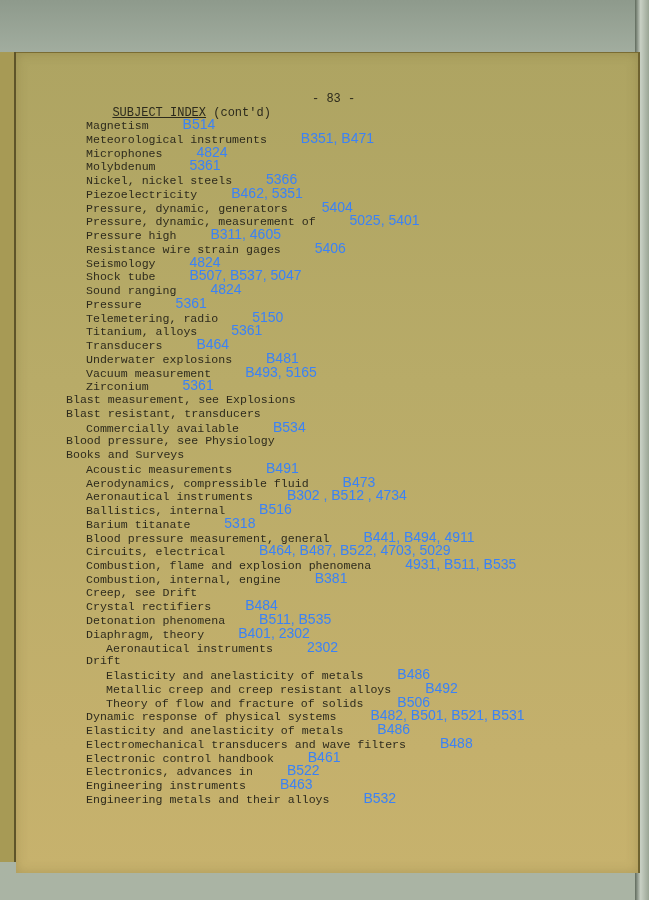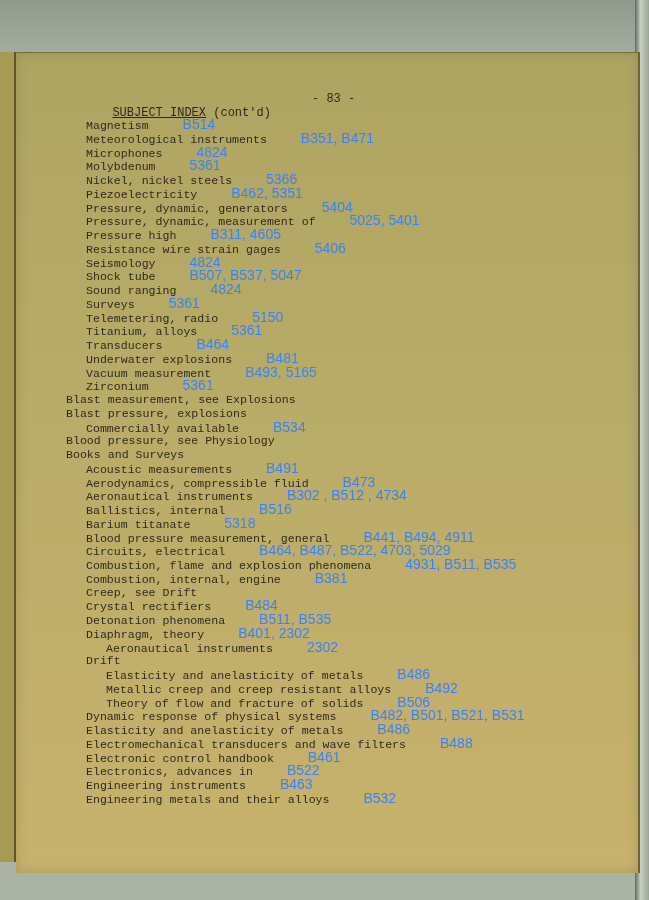--- a/index.html
+++ b/index.html
@@ -57,29 +57,29 @@
     <div class="line l1"><span>Molybdenum</span><span>  </span><span class="ref">5361</span></div>
     <div class="line l1"><span>Nickel, nickel steels</span><span>  </span><span class="ref">5366</span></div>
     <div class="line l1"><span>Piezoelectricity</span><span>  </span><span class="ref">B462, 5351</span></div>
     <div class="line l1"><span>Pressure, dynamic, generators</span><span>  </span><span class="ref">5404</span></div>
     <div class="line l1"><span>Pressure, dynamic, measurement of</span><span>  </span><span class="ref">5025, 5401</span></div>
     <div class="line l1"><span>Pressure high</span><span>  </span><span class="ref">B311, 4605</span></div>
     <div class="line l1"><span>Resistance wire strain gages</span><span>  </span><span class="ref">5406</span></div>
     <div class="line l1"><span>Seismology</span><span>  </span><span class="ref">4824</span></div>
     <div class="line l1"><span>Shock tube</span><span>  </span><span class="ref">B507, B537, 5047</span></div>
     <div class="line l1"><span>Sound ranging</span><span>  </span><span class="ref">4824</span></div>
-    <div class="line l1"><span>Surveys</span><span>  </span><span class="ref">5361</span></div>
+    <div class="line l1"><span>Pressure</span><span>  </span><span class="ref">5361</span></div>
     <div class="line l1"><span>Telemetering, radio</span><span>  </span><span class="ref">5150</span></div>
     <div class="line l1"><span>Titanium, alloys</span><span>  </span><span class="ref">5361</span></div>
     <div class="line l1"><span>Transducers</span><span>  </span><span class="ref">B464</span></div>
     <div class="line l1"><span>Underwater explosions</span><span>  </span><span class="ref">B481</span></div>
     <div class="line l1"><span>Vacuum measurement</span><span>  </span><span class="ref">B493, 5165</span></div>
     <div class="line l1"><span>Zirconium</span><span>  </span><span class="ref">5361</span></div>
     <div class="line l0"><span>Blast measurement, see Explosions</span></div>
-    <div class="line l0"><span>Blast pressure, explosions</span></div>
+    <div class="line l0"><span>Blast resistant, transducers</span></div>
     <div class="line l1"><span>Commercially available</span><span>  </span><span class="ref">B534</span></div>
     <div class="line l0"><span>Blood pressure, see Physiology</span></div>
     <div class="line l0"><span>Books and Surveys</span></div>
     <div class="line l1"><span>Acoustic measurements</span><span>  </span><span class="ref">B491</span></div>
     <div class="line l1"><span>Aerodynamics, compressible fluid</span><span>  </span><span class="ref">B473</span></div>
     <div class="line l1"><span>Aeronautical instruments</span><span>  </span><span class="ref">B302 , B512 , 4734</span></div>
     <div class="line l1"><span>Ballistics, internal</span><span>  </span><span class="ref">B516</span></div>
     <div class="line l1"><span>Barium titanate</span><span>  </span><span class="ref">5318</span></div>
     <div class="line l1"><span>Blood pressure measurement, general</span><span>  </span><span class="ref">B441, B494, 4911</span></div>
     <div class="line l1"><span>Circuits, electrical</span><span>  </span><span class="ref">B464, B487, B522, 4703, 5029</span></div>

